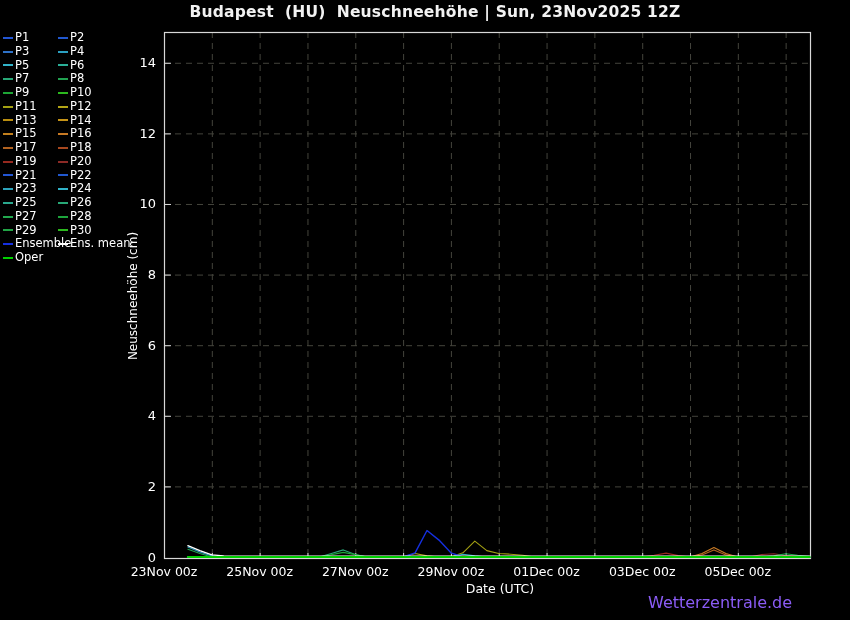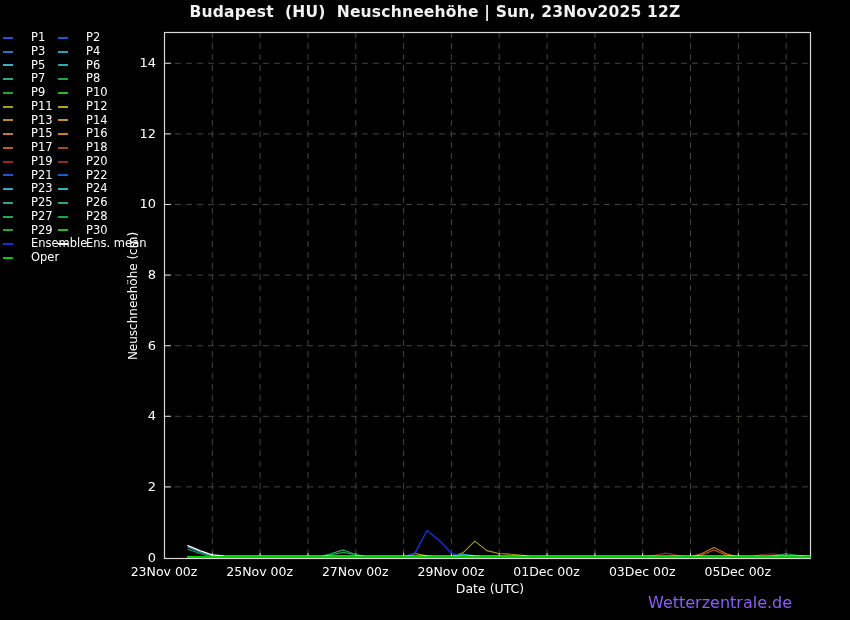--- a/index.html
+++ b/index.html
@@ -4,24 +4,24 @@
 <style>
   html,body{margin:0;padding:0;background:#000;}
   .page{position:relative;width:850px;height:620px;background:#000;overflow:hidden;
         font-family:"DejaVu Sans","Liberation Sans",sans-serif;color:#fff;}
   .chart-title{position:absolute;top:3px;left:20px;width:830px;text-align:center;
         font-size:15.5px;font-weight:bold;color:#f2f2f2;white-space:pre;letter-spacing:.2px;}
   .legend{position:absolute;left:3px;top:31px;display:grid;
         grid-template-columns:55px 66px;grid-auto-rows:13.75px;align-items:center;}
   .li{display:flex;align-items:center;white-space:nowrap;}
   .sw{display:inline-block;width:10px;height:2px;margin-right:2px;flex:0 0 10px;}
-  .lb{font-size:11.5px;color:#fff;line-height:1;margin-left:16px;}
+  .lb{font-size:11.5px;color:#fff;line-height:1;}
   .ylab{position:absolute;left:133px;top:296px;transform:translate(-50%,-50%) rotate(-90deg);
         font-size:12px;color:#fff;white-space:nowrap;}
-  .xlab{position:absolute;left:490px;top:588px;transform:translate(-50%,-50%);
+  .xlab{position:absolute;left:500px;top:588px;transform:translate(-50%,-50%);
         font-size:12.5px;color:#fff;white-space:nowrap;}
   .foot-left{position:absolute;left:119px;top:593px;font-size:16px;color:#ececec;}
   .foot-right{position:absolute;left:648px;top:593px;font-size:16px;color:#8b5cf6;}
   svg text{font-family:"DejaVu Sans","Liberation Sans",sans-serif;}
 </style>
 </head>
 <body>
 
 <div class="page">
   <div class="chart-title">Budapest  (HU)  Neuschneehöhe | Sun, 23Nov2025 12Z</div>

